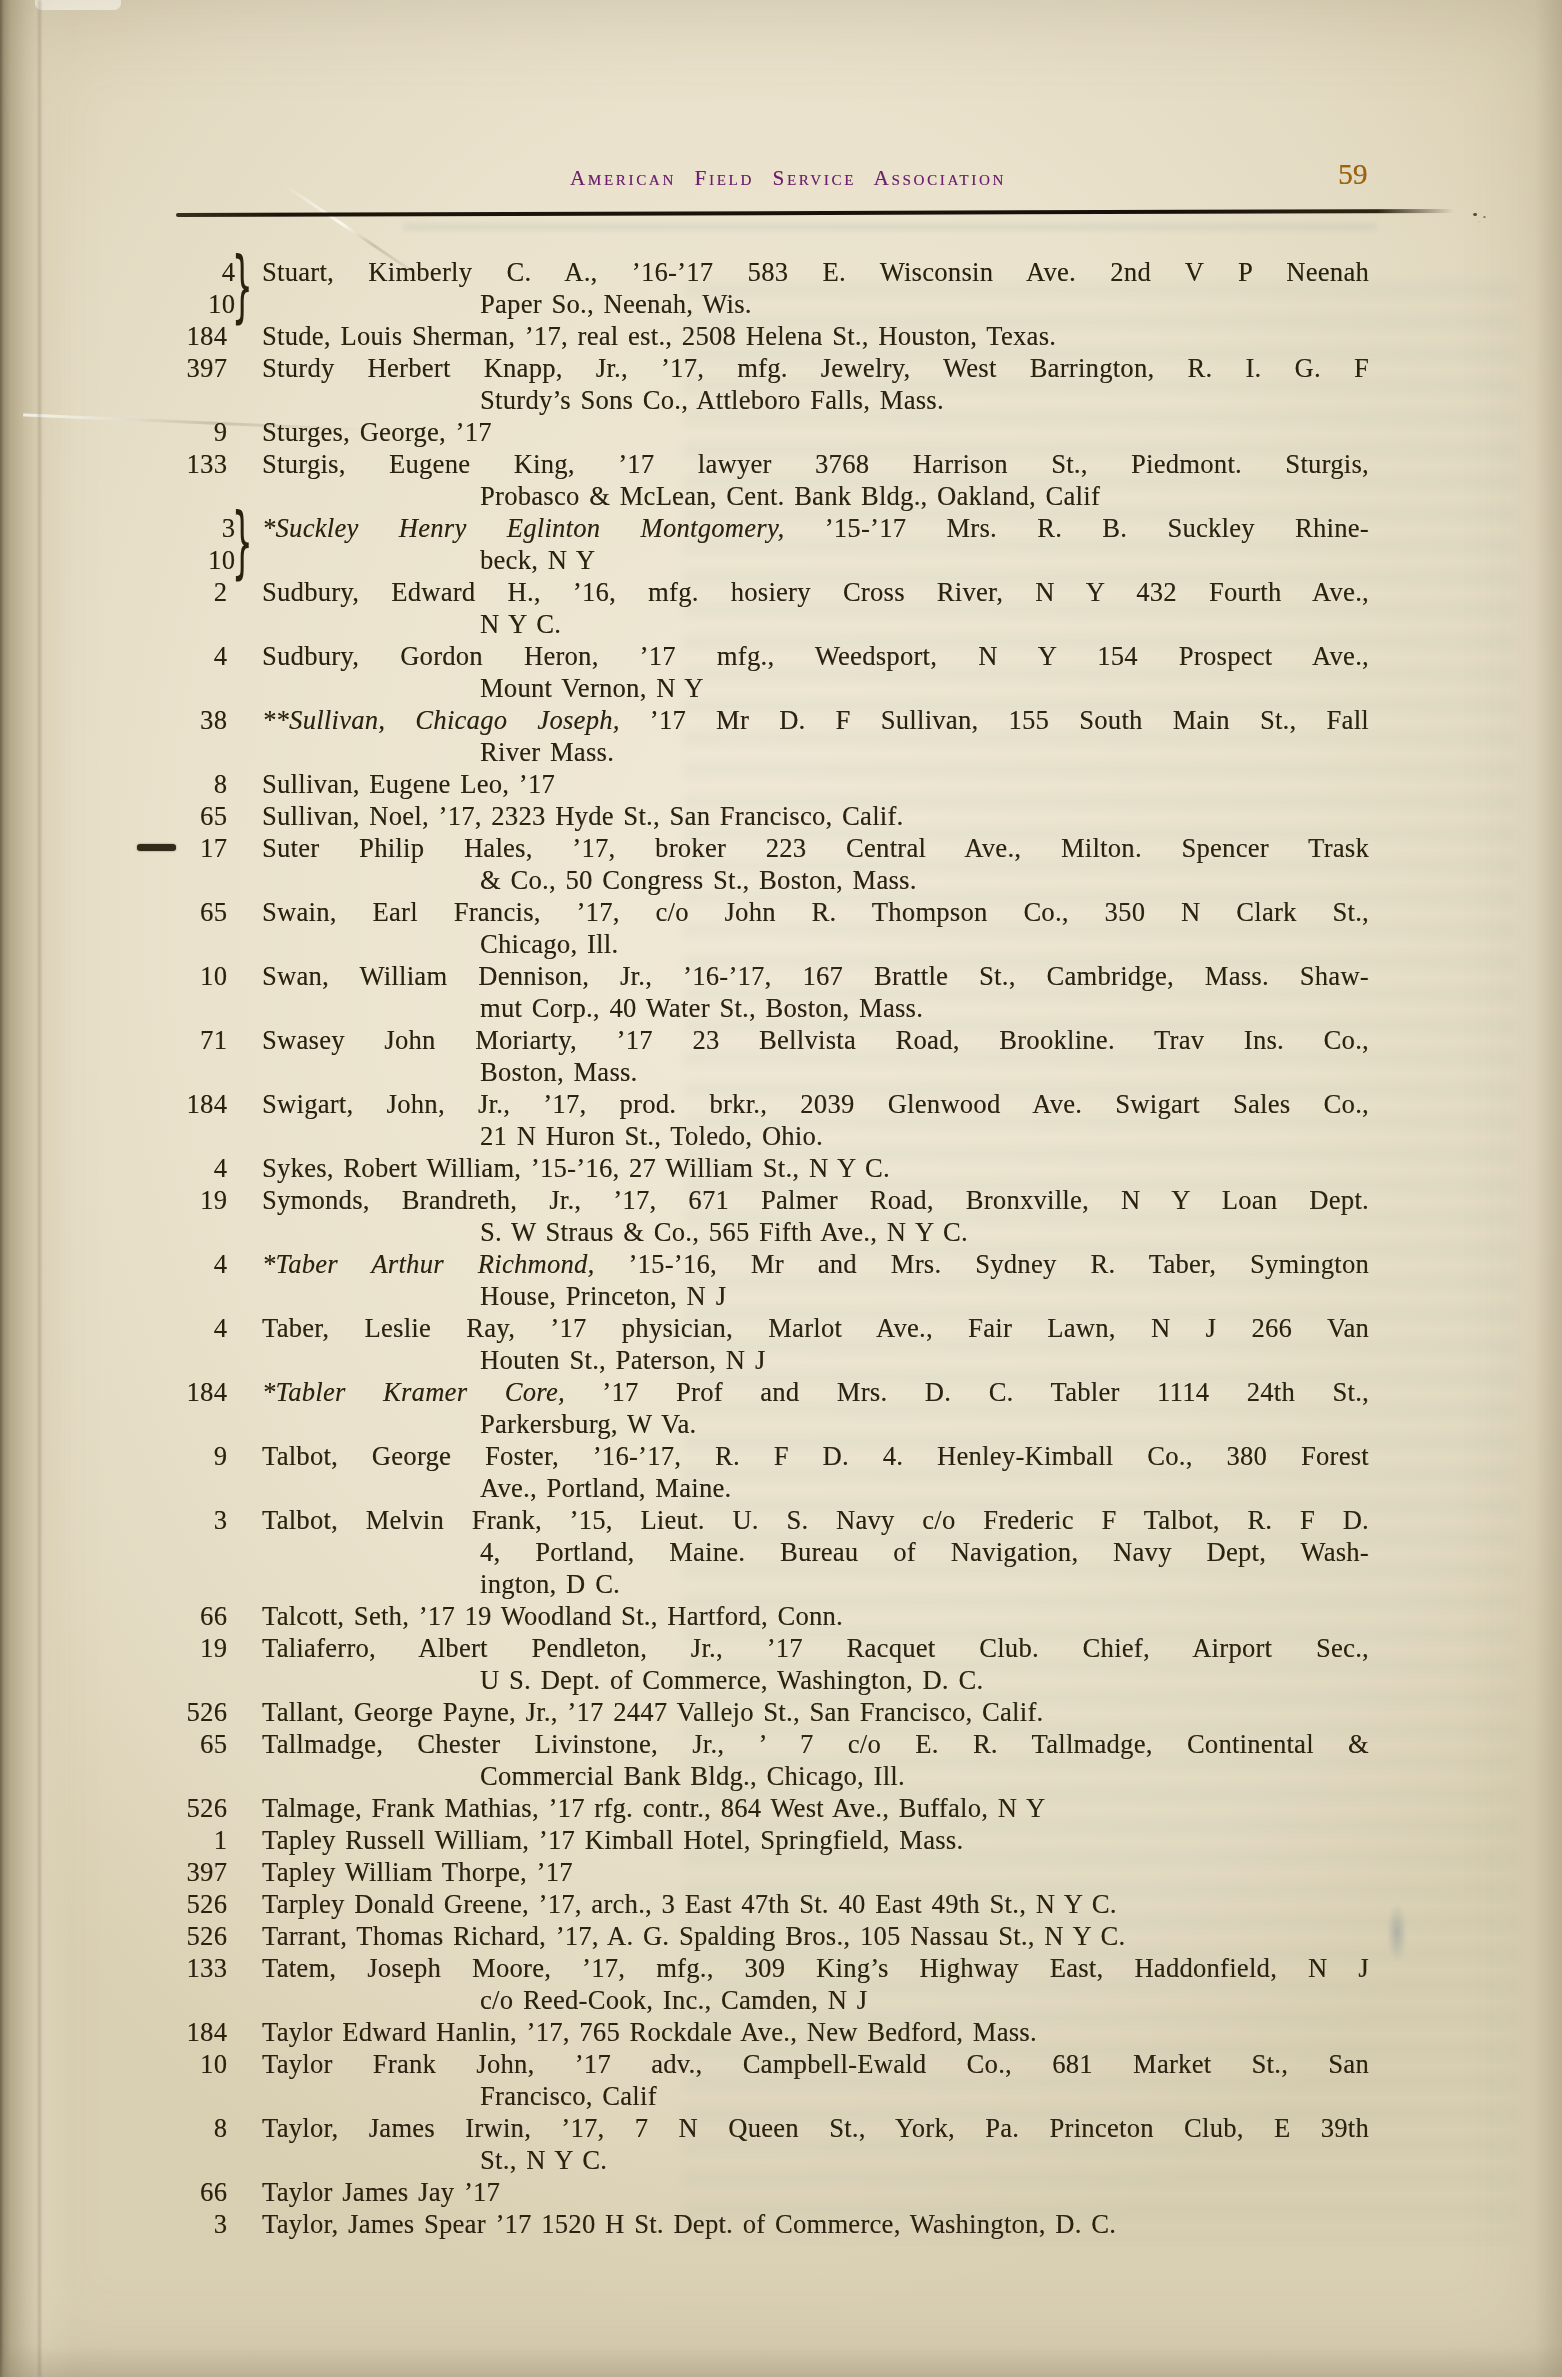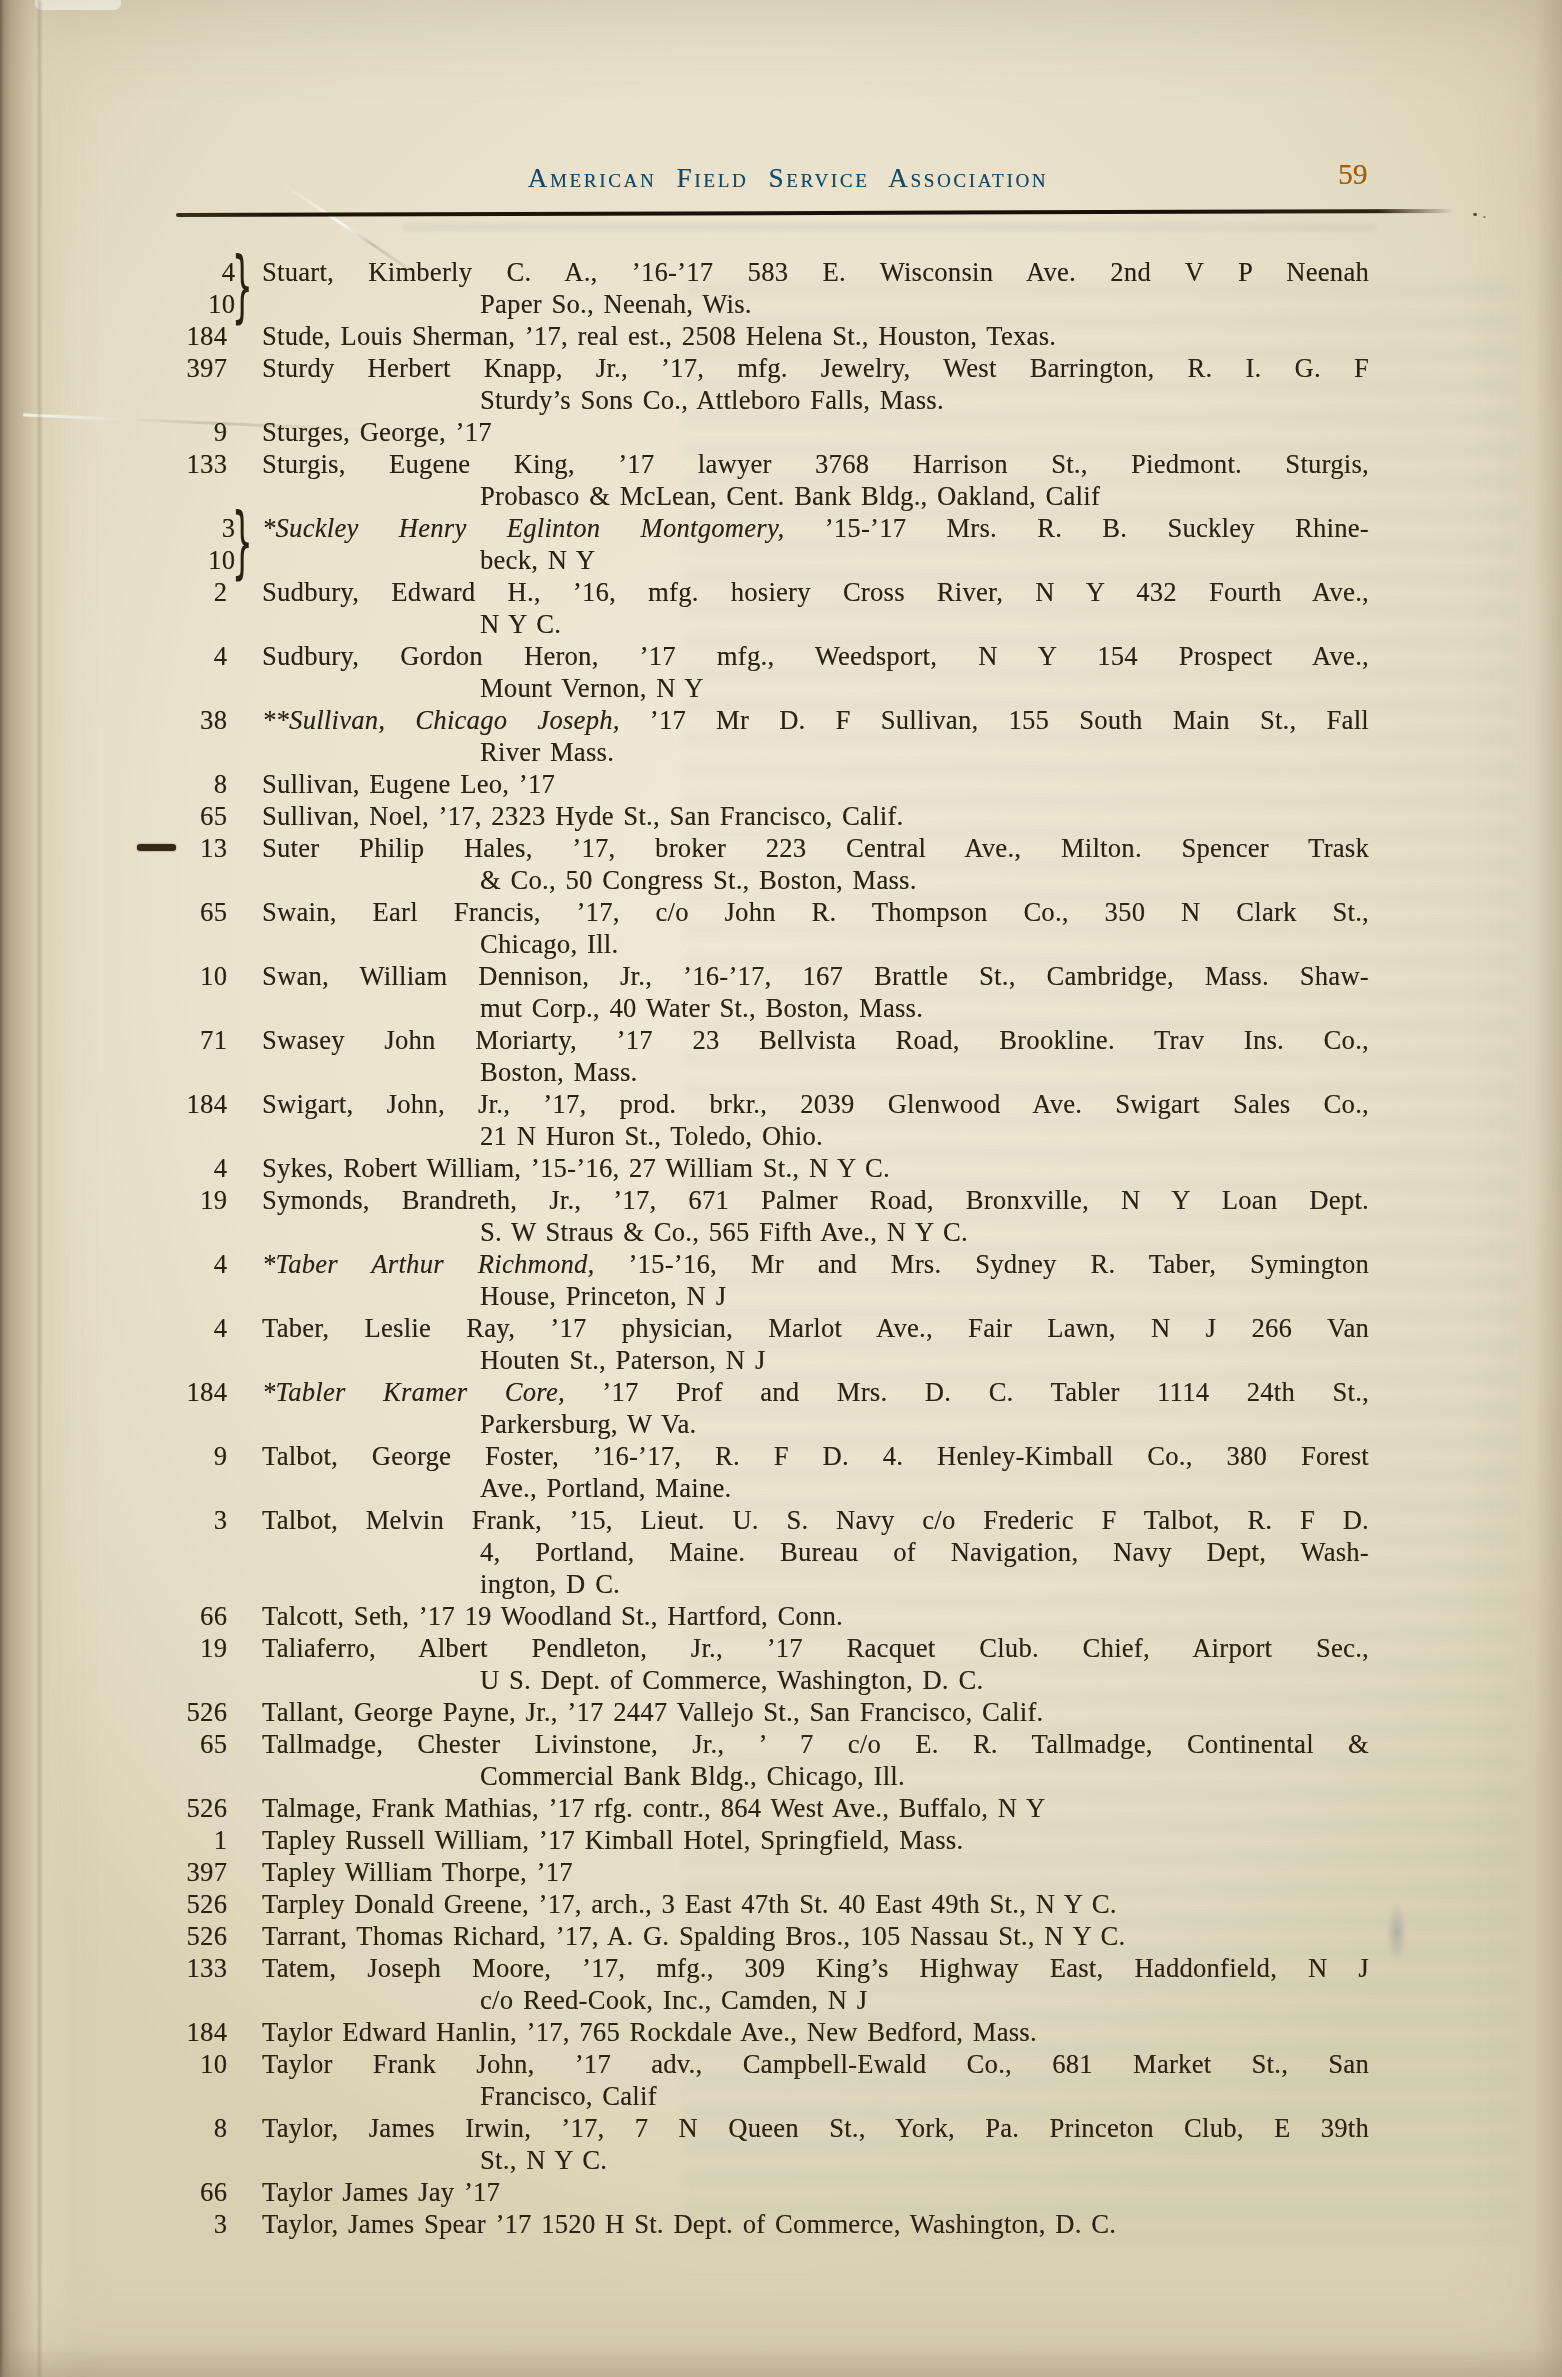--- a/index.html
+++ b/index.html
@@ -62,23 +62,23 @@
   .vignette{
     position:absolute;inset:0;pointer-events:none;
     box-shadow:inset 0 0 94px rgba(120,106,78,.25);
   }
 
   
   .page-title{
     position:absolute;left:134px;top:160px;width:1308px;
     text-align:center;
     font-variant:small-caps;
-    font-size:27px;line-height:36px;
+    font-size:21px;line-height:36px;
     letter-spacing:2.7px;word-spacing:10.7px;
-    color:#0c4a6e;
+    color:#701a75;
     text-shadow:0.3px 0.3px 0.4px rgba(40,30,14,.45);
   }
   .page-number{
     position:absolute;left:1338px;top:158px;width:67px;
     font-size:29.5px;color:#a16207;
     text-shadow:0.3px 0.3px 0.4px rgba(40,30,14,.45);
   }
   .header-rule{
     position:absolute;left:176px;top:211px;width:1278px;height:4px;
     background:linear-gradient(90deg,#3a2f1c 0%,#1e150a 8%,#17100a 78%,#2f2514 94%,rgba(47,37,20,0) 100%);
@@ -196,21 +196,21 @@
       </div>
       <div class="entry">
         <div class="num">8</div>
         <div class="line">Sullivan, Eugene Leo, ’17</div>
       </div>
       <div class="entry">
         <div class="num">65</div>
         <div class="line">Sullivan, Noel, ’17, 2323 Hyde St., San Francisco, Calif.</div>
       </div>
       <div class="entry">
-        <div class="num">13</div>
+        <div class="num">17</div>
         <span class="pencil-dash"></span>
         <div class="line jl">Suter  Philip  Hales,  ’17,  broker   223  Central  Ave.,  Milton.   Spencer   Trask</div>
         <div class="line cont">&amp; Co., 50 Congress St., Boston, Mass.</div>
       </div>
       <div class="entry">
         <div class="num">65</div>
         <div class="line jl">Swain,  Earl  Francis,  ’17,  c/o  John  R.  Thompson  Co.,  350  N   Clark   St.,</div>
         <div class="line cont">Chicago, Ill.</div>
       </div>
       <div class="entry">

